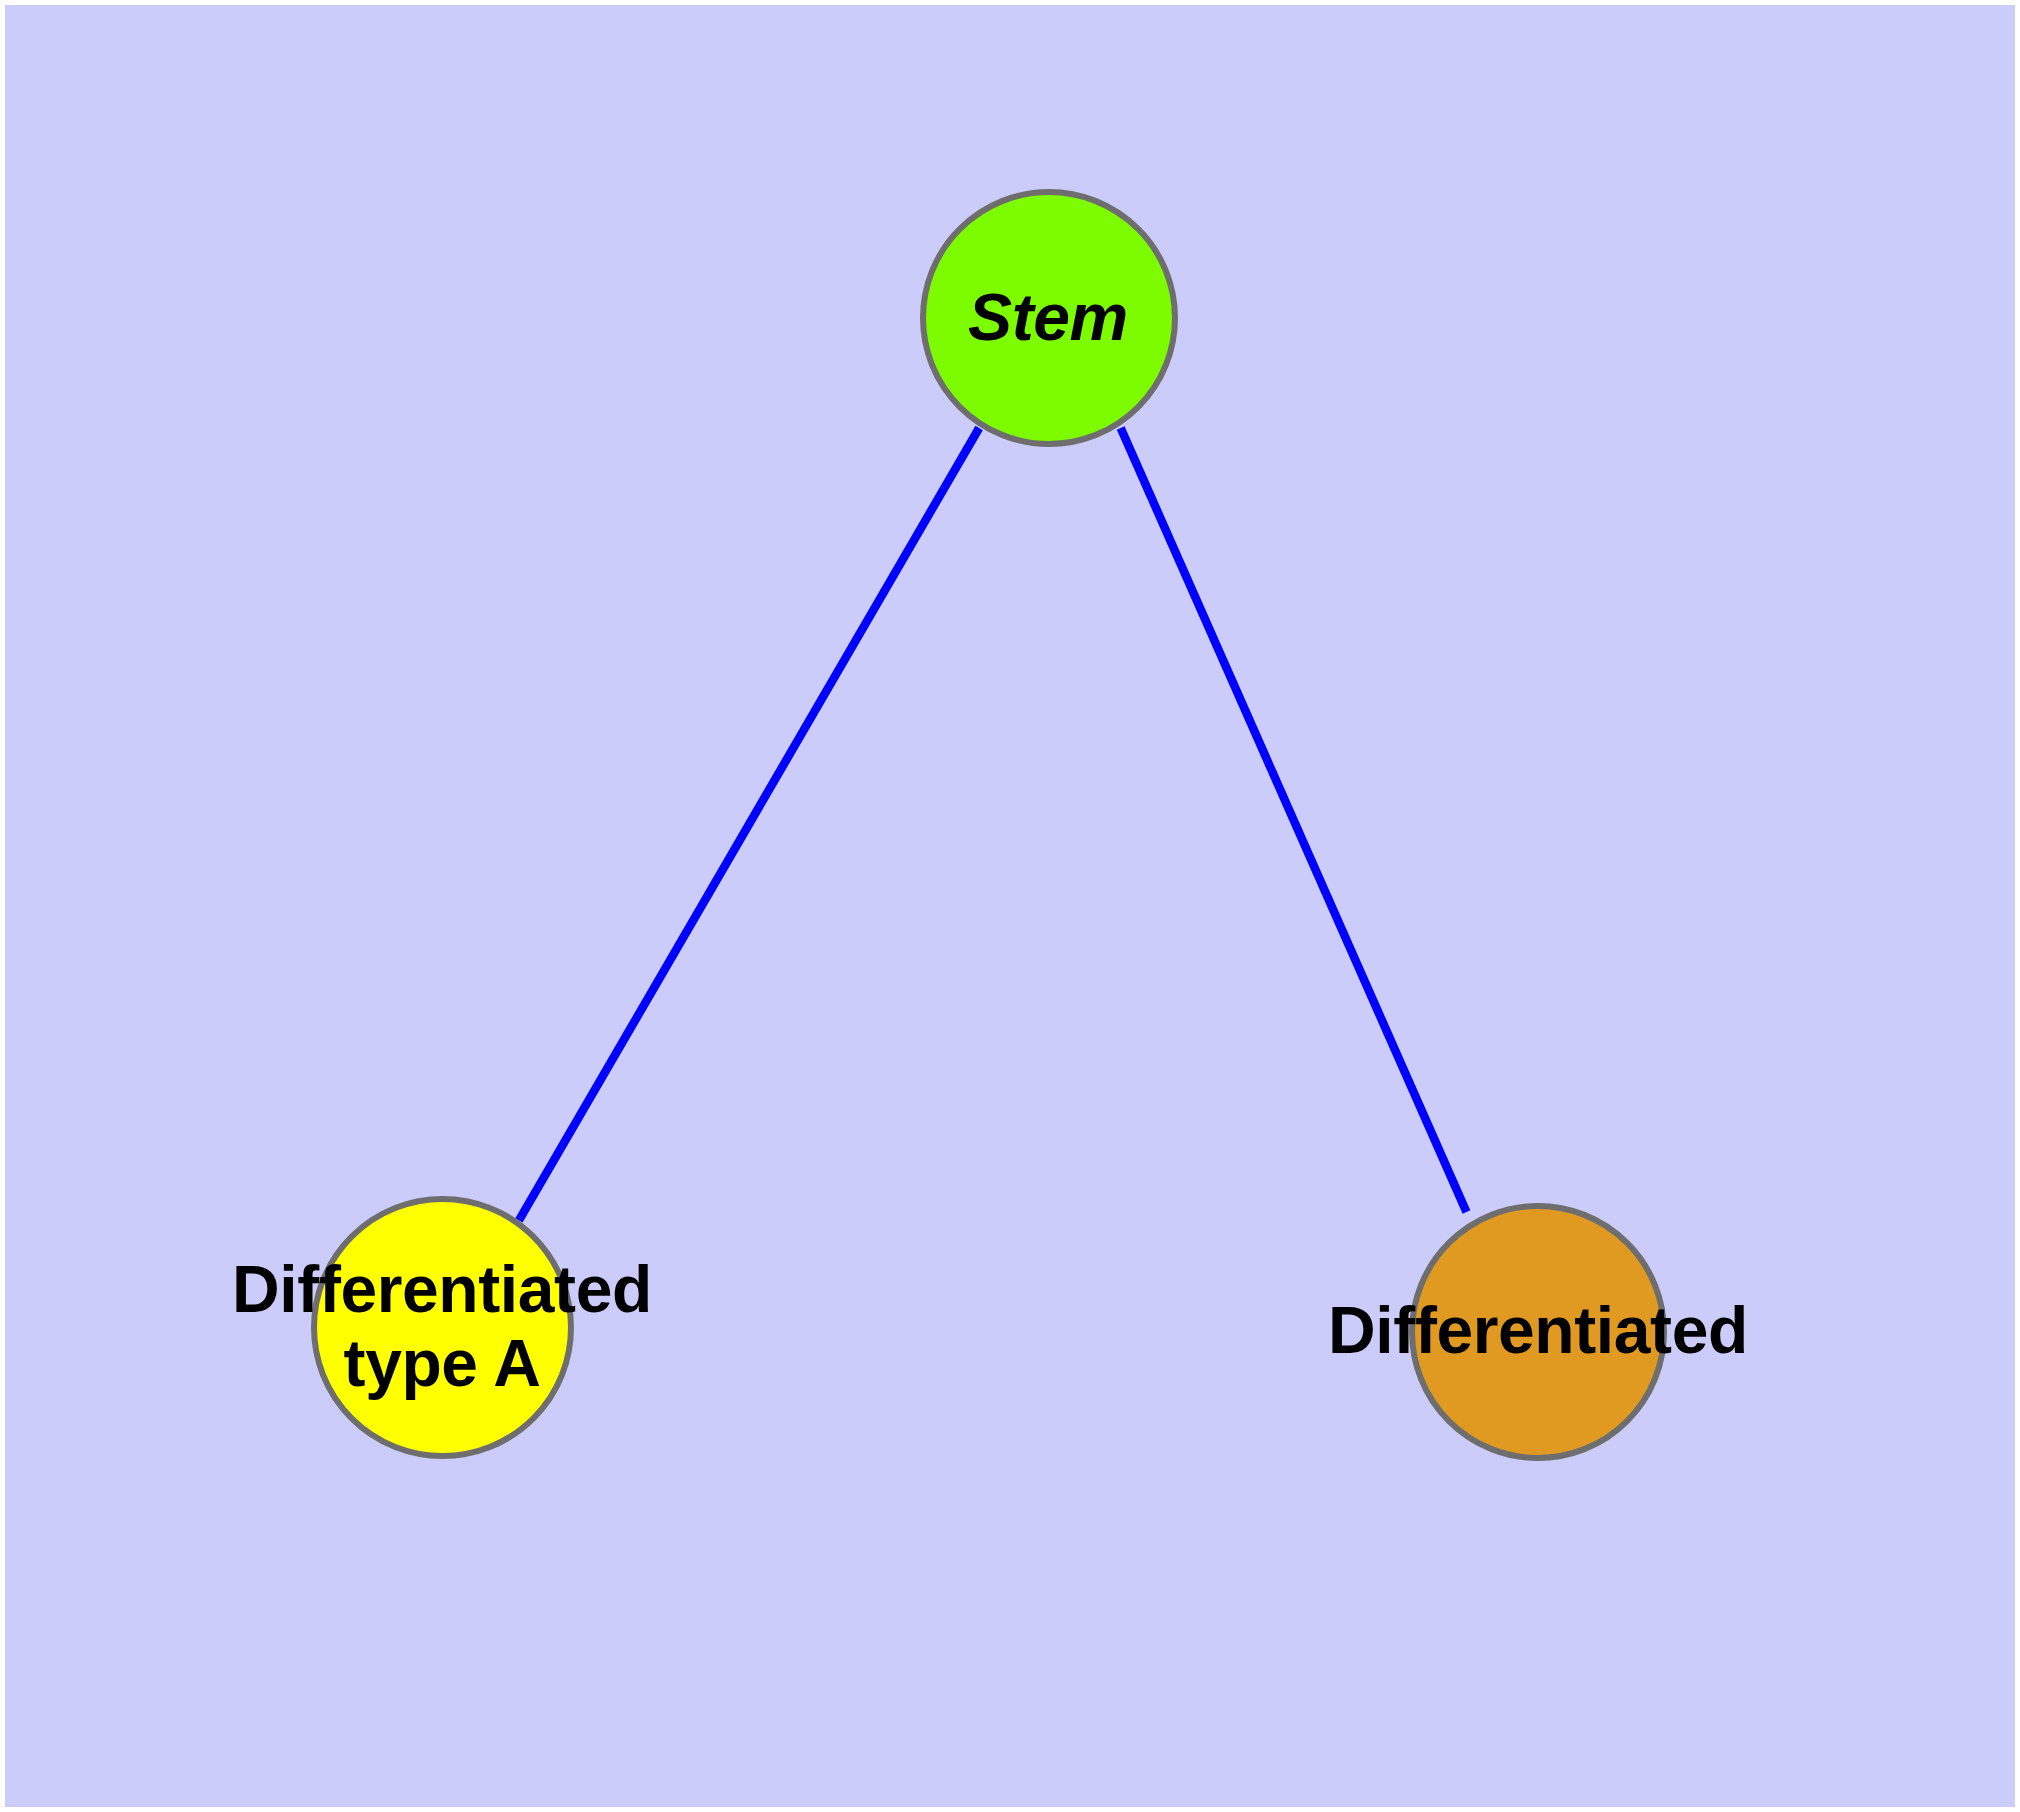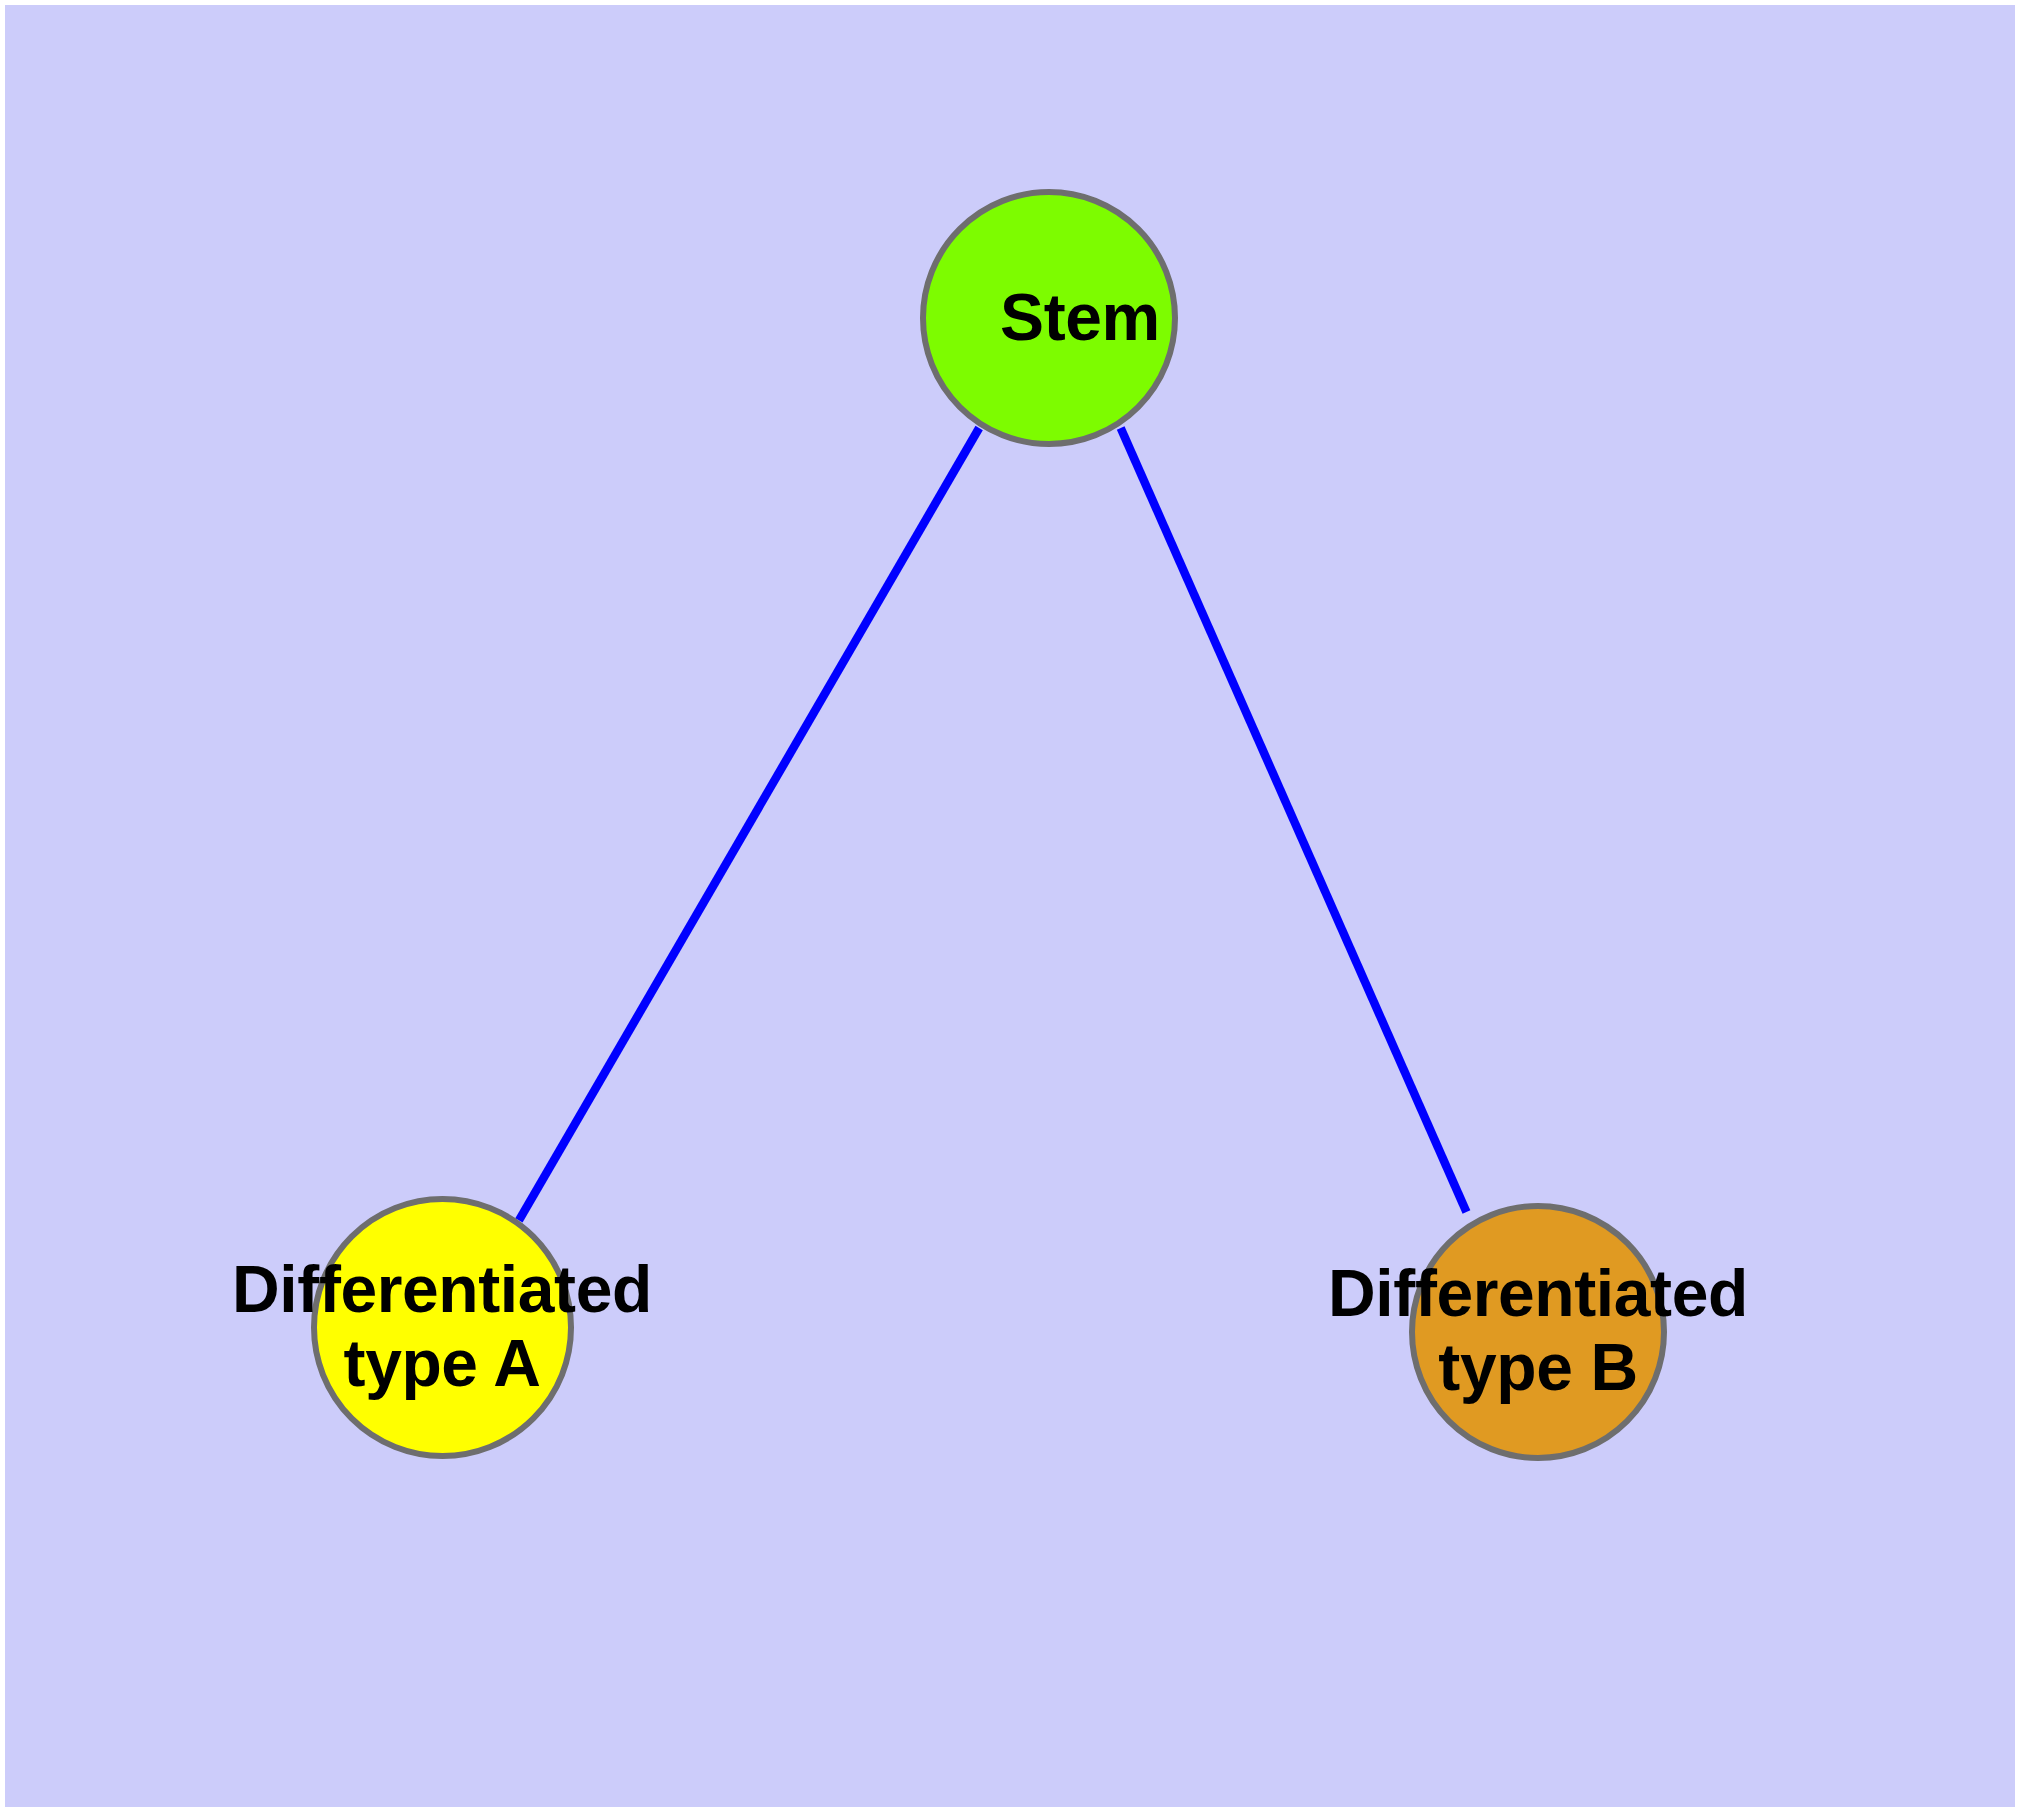--- a/index.html
+++ b/index.html
@@ -113,20 +113,20 @@
 
   <svg id="edge-layer" viewBox="0 0 2384 2138" xmlns="http://www.w3.org/2000/svg">
     <line x1="1155" y1="505" x2="612" y2="1440" stroke="#0000ff" stroke-width="10" stroke-linecap="butt"></line>
     <line x1="1322" y1="505" x2="1730" y2="1430" stroke="#0000ff" stroke-width="10" stroke-linecap="butt"></line>
   </svg>
 
   <div class="node" id="node-stem" style="left: 920px; top: 189px; width: 258px; height: 258px; background: rgb(125, 252, 0); border-color: rgb(110, 110, 110); border-width: 6.8px;"></div>
   <div class="node" id="node-diff-a" style="left: 311px; top: 1196px; width: 263px; height: 263px; background: rgb(255, 255, 0); border-color: rgb(110, 110, 110); border-width: 6.8px;"></div>
   <div class="node" id="node-diff-b" style="left: 1409px; top: 1203px; width: 258px; height: 258px; background: rgb(224, 154, 34); border-color: rgb(110, 110, 110); border-width: 6.8px;"></div>
 
-  <div class="node-label" id="label-stem" style="left: 1080px; top: 318px; color: rgb(0, 0, 0); font-size: 66px;">Stem</div>
+  <div class="node-label" id="label-stem" style="left: 1048px; top: 318px; color: rgb(0, 0, 0); font-size: 66px; font-style: italic;">Stem</div>
 
   <div class="node-label" id="label-diff-a" style="left: 442px; top: 1327px; color: rgb(0, 0, 0); font-size: 66px;"><span>Differentiated</span><br><span>type A</span></div>
 
-  <div class="node-label" id="label-diff-b" style="left: 1538px; top: 1331px; color: rgb(0, 0, 0); font-size: 66px;"><span>Differentiated</span><br><span>type B</span></div>
+  <div class="node-label" id="label-diff-b" style="left: 1538px; top: 1331px; color: rgb(0, 0, 0); font-size: 66px;"><span>Differentiated</span><br></div>
 
 </div>
 
 
 </body></html>

